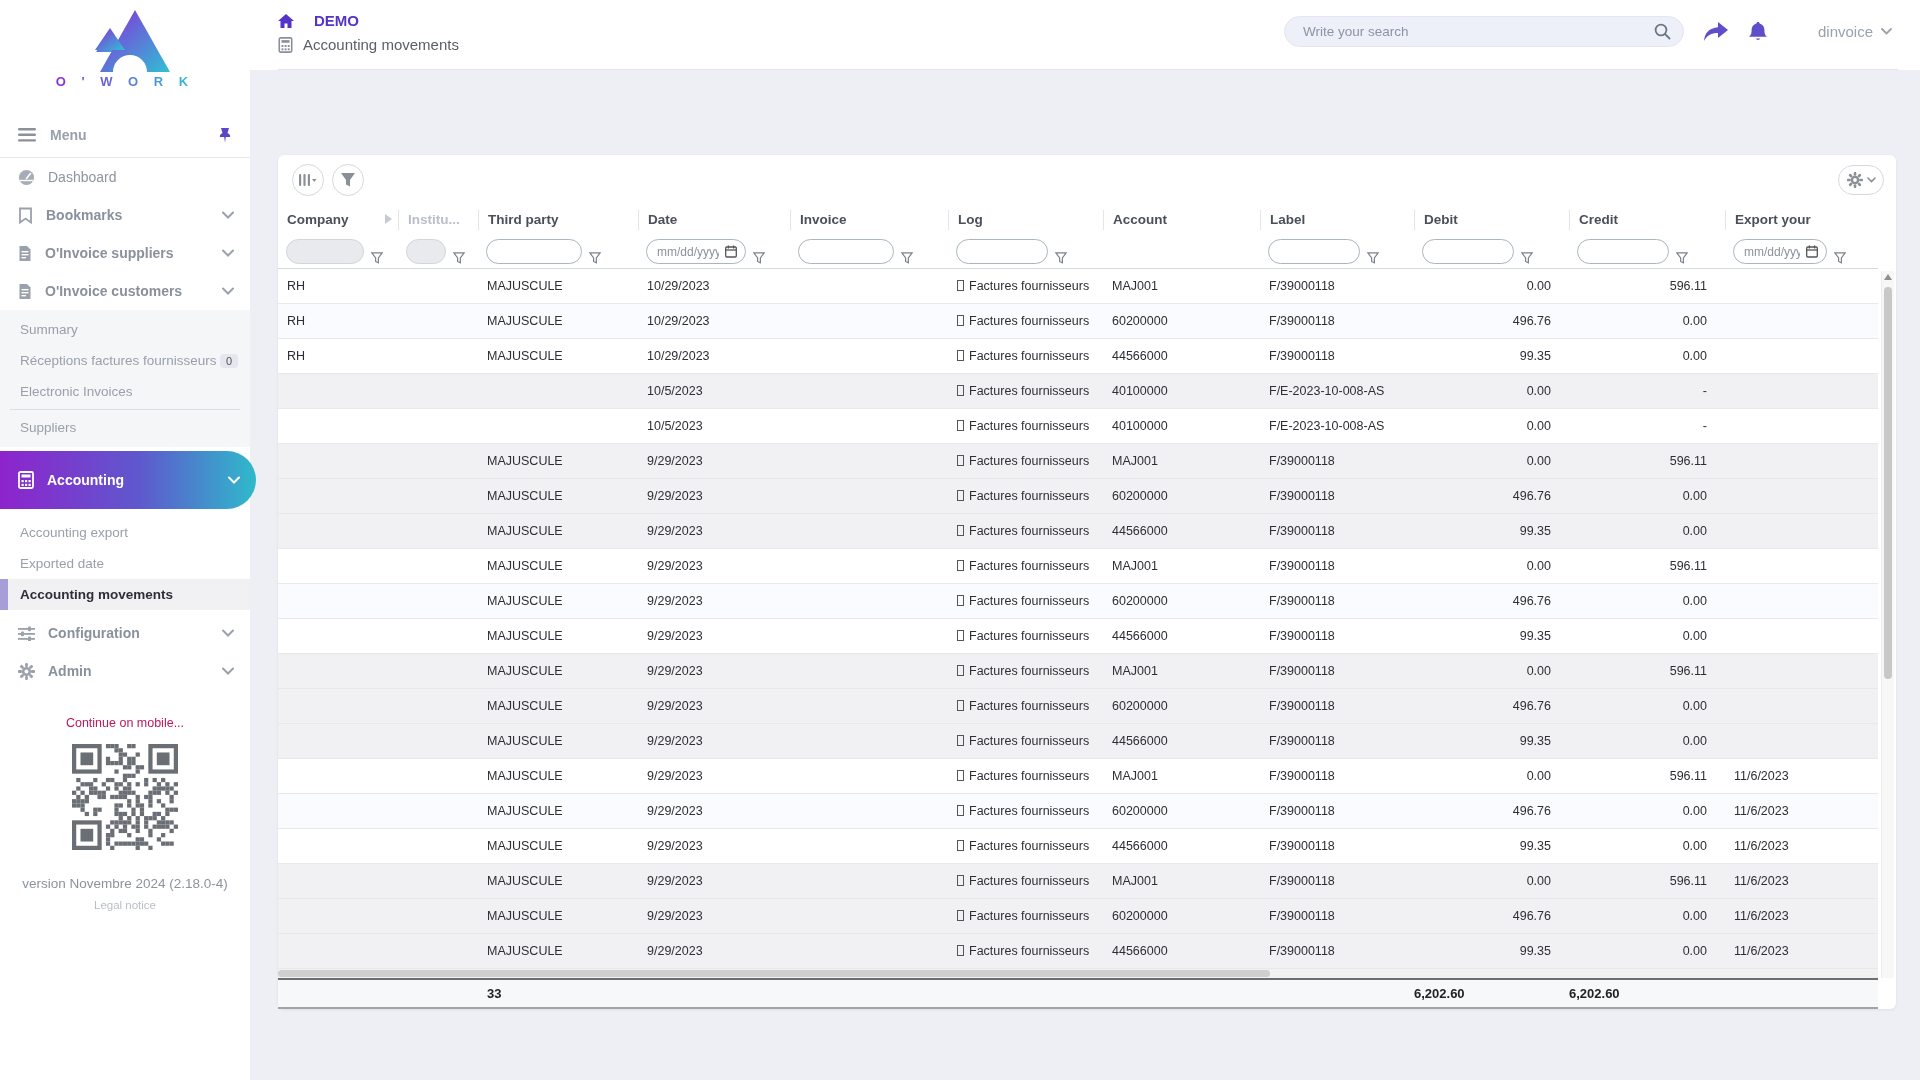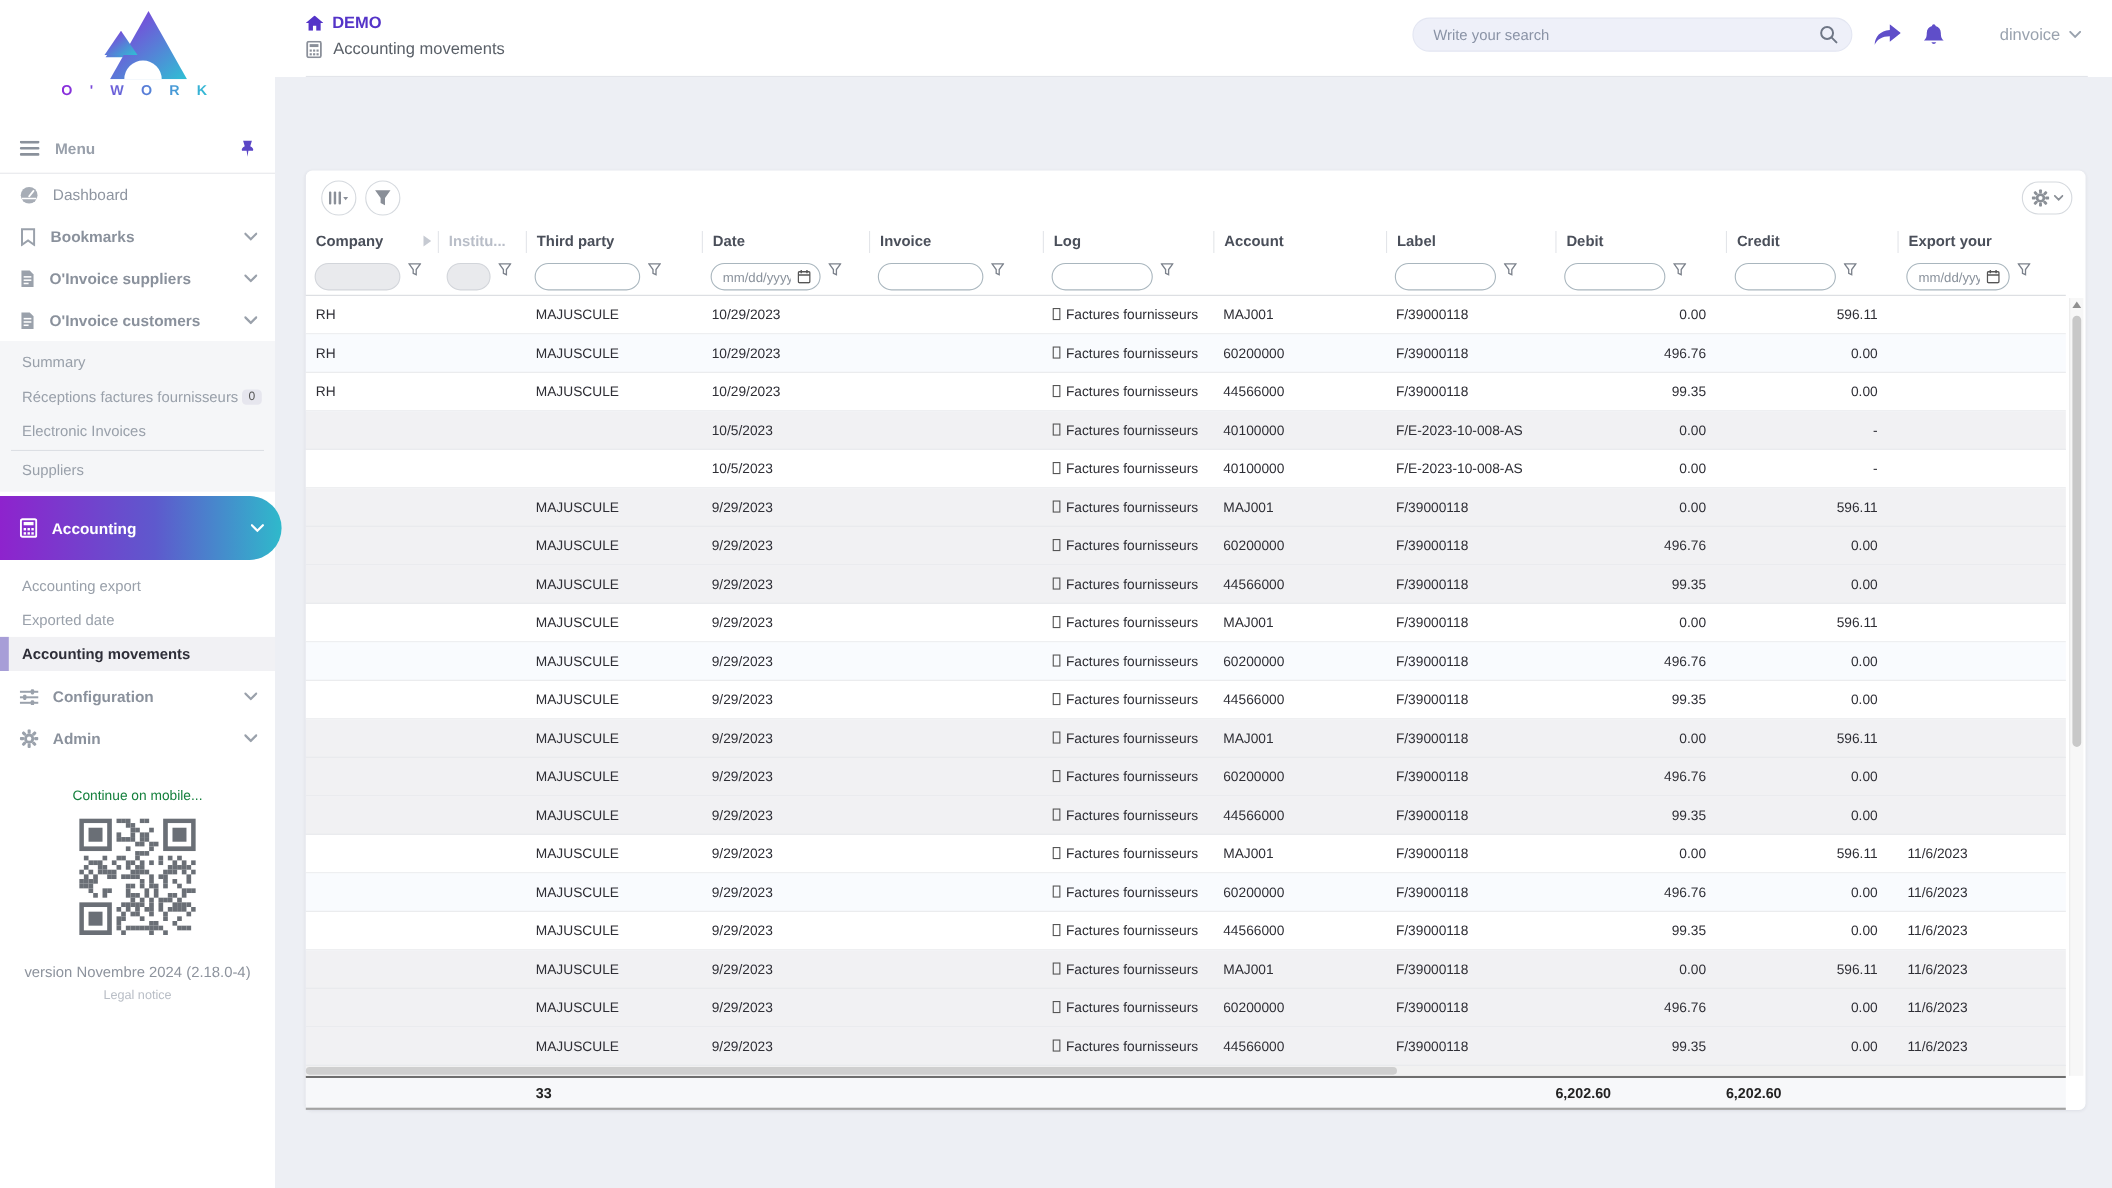--- a/index.html
+++ b/index.html
@@ -27,31 +27,31 @@
   .submenu-item .badge { margin-left:auto; background:#e6e6ee; color:#555; font-size:11px; padding:1px 6px; border-radius:4px; }
   .submenu-divider { border-bottom:1px solid #dcdfe4; margin:2px 10px; }
   .submenu.white { background:#fff; }
   .submenu-item.active { background:#f1f1f4; color:#2e2e38; font-weight:bold; position:relative; padding-left:20px; }
   .submenu-item.active::before { content:""; position:absolute; left:0; top:0; bottom:0; width:8px; background:#a79ed7; }
   .nav-item.gradient { height:58px; width:256px; color:#fff; border-radius:0 29px 29px 0; margin:4px 0;
       background:linear-gradient(90deg,#8e23cd 0%, #5e59cd 55%, #2fb9cb 100%); }
   .nav-item.gradient .ni-label { font-weight:bold; color:#fff; }
   .nav-item.gradient .chev { color:#fff; }
   .mobile-block { margin-top:26px; text-align:center; }
-  .mobile-hint { font-size:12.5px; color:#15803d; }
+  .mobile-hint { font-size:12.5px; color:#be185d; }
   .qr { margin:14px auto 0 auto; display:block; }
   .version { margin-top:26px; text-align:center; font-size:13.5px; color:#8d939d; }
   .legal { margin-top:8px; text-align:center; font-size:11.5px; color:#b9bec6; }
 
   
   .main { flex:1; display:flex; flex-direction:column; background:#edeff4; position:relative; }
   .topbar { height:70px; background:#fff; display:flex; align-items:flex-start; padding:12px 24px 0 28px; position:relative; }
   .hdr-rule { position:absolute; left:28px; right:22px; bottom:0; border-bottom:1px solid #e3e5ea; }
   .crumbs { display:flex; flex-direction:column; gap:7px; }
-  .crumb1 { display:flex; align-items:center; gap:8px; color:#5434c8; font-weight:bold; font-size:15px; }
+  .crumb1 { display:flex; align-items:center; gap:20px; color:#5434c8; font-weight:bold; font-size:15px; }
   .crumb2 { display:flex; align-items:center; gap:10px; color:#5a6068; font-size:15px; }
   .top-right { margin-left:auto; display:flex; align-items:center; gap:20px; padding-top:4px; }
   .search-pill { width:400px; height:31px; background:#eef0f9; border:1px solid #e3e6f2; border-radius:16px;
       display:flex; align-items:center; padding:0 12px 0 18px; }
   .search-pill input { flex:1; border:none; outline:none; background:transparent; font-size:13.5px; color:#444; font-family:"Liberation Sans",sans-serif; }
   .search-pill input::placeholder { color:#8a93a6; }
   .user-chip { display:flex; align-items:center; gap:8px; color:#99a2ae; font-size:15px; margin-left:30px; padding-right:4px; cursor:pointer; }
 
   .content { flex:1; padding:85px 24px 0 28px; }
   .card { background:#fff; border-radius:6px; box-shadow:0 1px 3px rgba(40,40,60,.08); width:1618px; position:relative; }
@@ -63,21 +63,21 @@
       display:flex; align-items:center; justify-content:center; gap:4px; color:#8b9097; cursor:pointer; }
 
   .grid { display:grid; grid-template-columns:120px 80px 160px 152px 158px 155px 157px 154px 155px 156px 153px; width:1600px; }
   .thead { height:30px; align-items:center; }
   .thead .hc { font-size:13.5px; font-weight:bold; color:#4a4f5a; padding-left:9px; white-space:nowrap; overflow:hidden;
       border-left:1px solid #e3e5e9; height:20px; line-height:20px; position:relative; }
   .thead .hc:first-child { border-left:none; }
   .thead .hc.dim { color:#b9bec8; }
   .hc .expand-arrow { position:absolute; right:6px; top:4px; }
   .tfilter { height:34px; align-items:center; border-bottom:1px solid #d6d9dd; }
-  .fcell { display:flex; align-items:flex-start; gap:7px; padding-left:8px; }
+  .fcell { display:flex; align-items:flex-end; gap:7px; padding-left:8px; }
   .pill-input { height:25px; border:1px solid #a9b6be; border-radius:13px; background:#fff; width:96px; padding:0 10px;
       font-size:12px; color:#444; outline:none; font-family:"Liberation Sans",sans-serif; }
   .pill-input:disabled, .pill-input.disabled { background:#e9eaed; border-color:#d2d5da; }
   .date-pill { height:25px; border:1px solid #a9b6be; border-radius:13px; background:#fff; width:100px;
       display:flex; align-items:center; gap:6px; padding:0 8px 0 10px; font-size:12px; color:#8a929c; cursor:text; }
   .date-pill .ph { flex:1; white-space:nowrap; overflow:hidden; }
 
   .tbody-row { height:35px; border-bottom:1px solid #e7e8eb; cursor:pointer; }
   .tbody-row .c { font-size:12.5px; color:#2e2e35; line-height:34px; padding-left:9px; white-space:nowrap; overflow:hidden; }
   .tbody-row .c.num { text-align:right; padding-right:18px; padding-left:0; }

